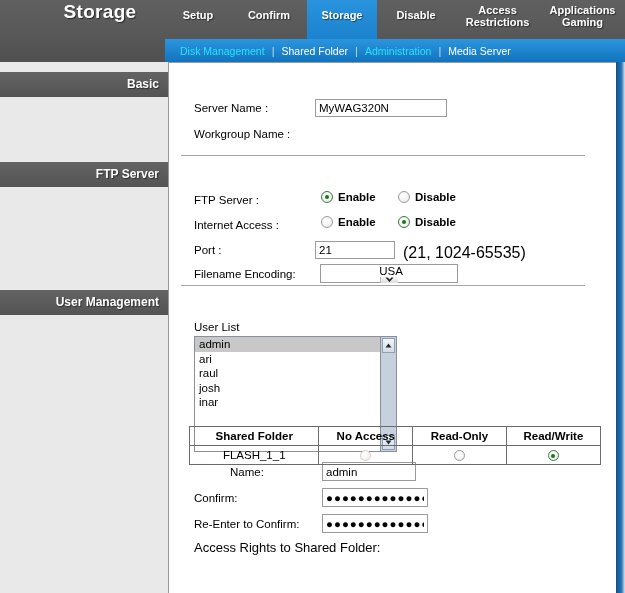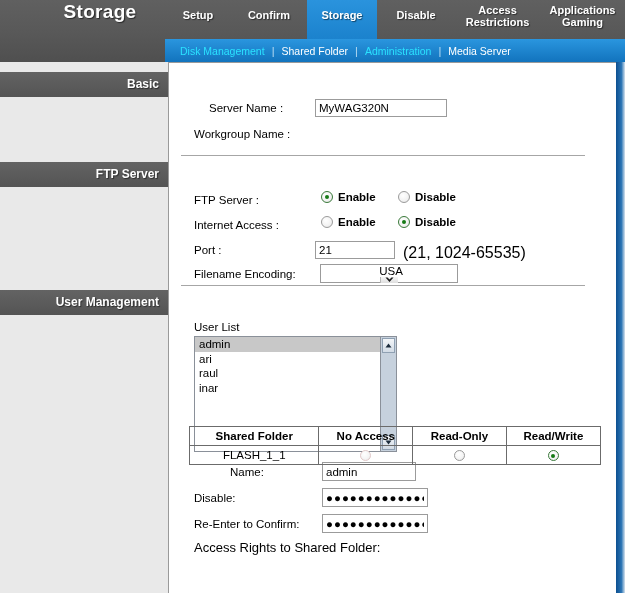--- a/index.html
+++ b/index.html
@@ -337,21 +337,21 @@
 <div id="sidebar">
   <div class="side-bar-label" id="side-ftp">FTP Server</div>
   <div class="side-bar-label" id="side-basic">Basic</div>
   <div class="side-bar-label" id="side-user">User Management</div>
 </div>
 
 <div id="right-edge"></div>
 
 <div id="content">
 
-  <div class="flabel" style="left:25px; top:39px;margin-left:15px;">Server Name :</div>
+  <div class="flabel" style="left:25px; top:39px;">Server Name :</div>
   <input class="ftext" style="left: 146px; top: 36px; width: 132px;" type="text" value="MyWAG320N">
 
   <div class="flabel" style="left:25px; top:65px;">Workgroup Name :</div>
 
   <div class="rule" id="rule1"></div>
 
   <div class="flabel" style="left:25px; top:131px;">FTP Server :</div>
   <div class="radio-wrap" style="left:152px; top:128px;">
     <span class="radio on"></span>
     <span class="radio-lbl">Enable</span>
@@ -387,40 +387,41 @@
 
   <div class="rule" id="rule2"></div>
 
   <div class="flabel" style="left:25px; top:258px;">User List</div>
 
   <div id="userlist-box">
     <div id="userlist-items">
       <div class="uitem sel">admin</div>
       <div class="uitem">ari</div>
       <div class="uitem">raul</div>
+      <div class="uitem">josh</div>
       <div class="uitem">inar</div>
     </div>
     <div id="userlist-scroll">
       <div class="sbtn">
         <svg width="7" height="5" viewBox="0 0 7 5">
             <path d="M3.5 0.5 L6.5 4.5 L0.5 4.5 Z" fill="#1c2c3c"></path>
           </svg>
       </div>
       <div class="sbtn">
         <svg width="7" height="5" viewBox="0 0 7 5">
             <path d="M3.5 4.5 L0.5 0.5 L6.5 0.5 Z" fill="#1c2c3c"></path>
           </svg>
       </div>
     </div>
   </div>
 
   <div class="flabel" style="left:25px; top:403px;padding-left:36px;">Name:</div>
   <input class="ftext" style="left: 153px; top: 399px; width: 94px; height: 19px;" type="text" value="admin">
 
-  <div class="flabel" style="left:25px; top:429px;">Disable:</div>
+  <div class="flabel" style="left:25px; top:429px;">Confirm:</div>
   <input class="ftext" style="left: 153px; top: 425px; width: 106px; height: 19px; letter-spacing: 1px;" type="text" value="●●●●●●●●●●●●●●">
 
   <div class="flabel" style="left:25px; top:455px;">Re-Enter to Confirm:</div>
   <input class="ftext" style="left: 153px; top: 451px; width: 106px; height: 19px; letter-spacing: 1px;" type="text" value="●●●●●●●●●●●●●●">
 
   <div class="sublabel" style="left:25px; top:477px;">Access Rights to Shared Folder:</div>
 
   <table id="rights-table">
     <thead>
       <tr>

